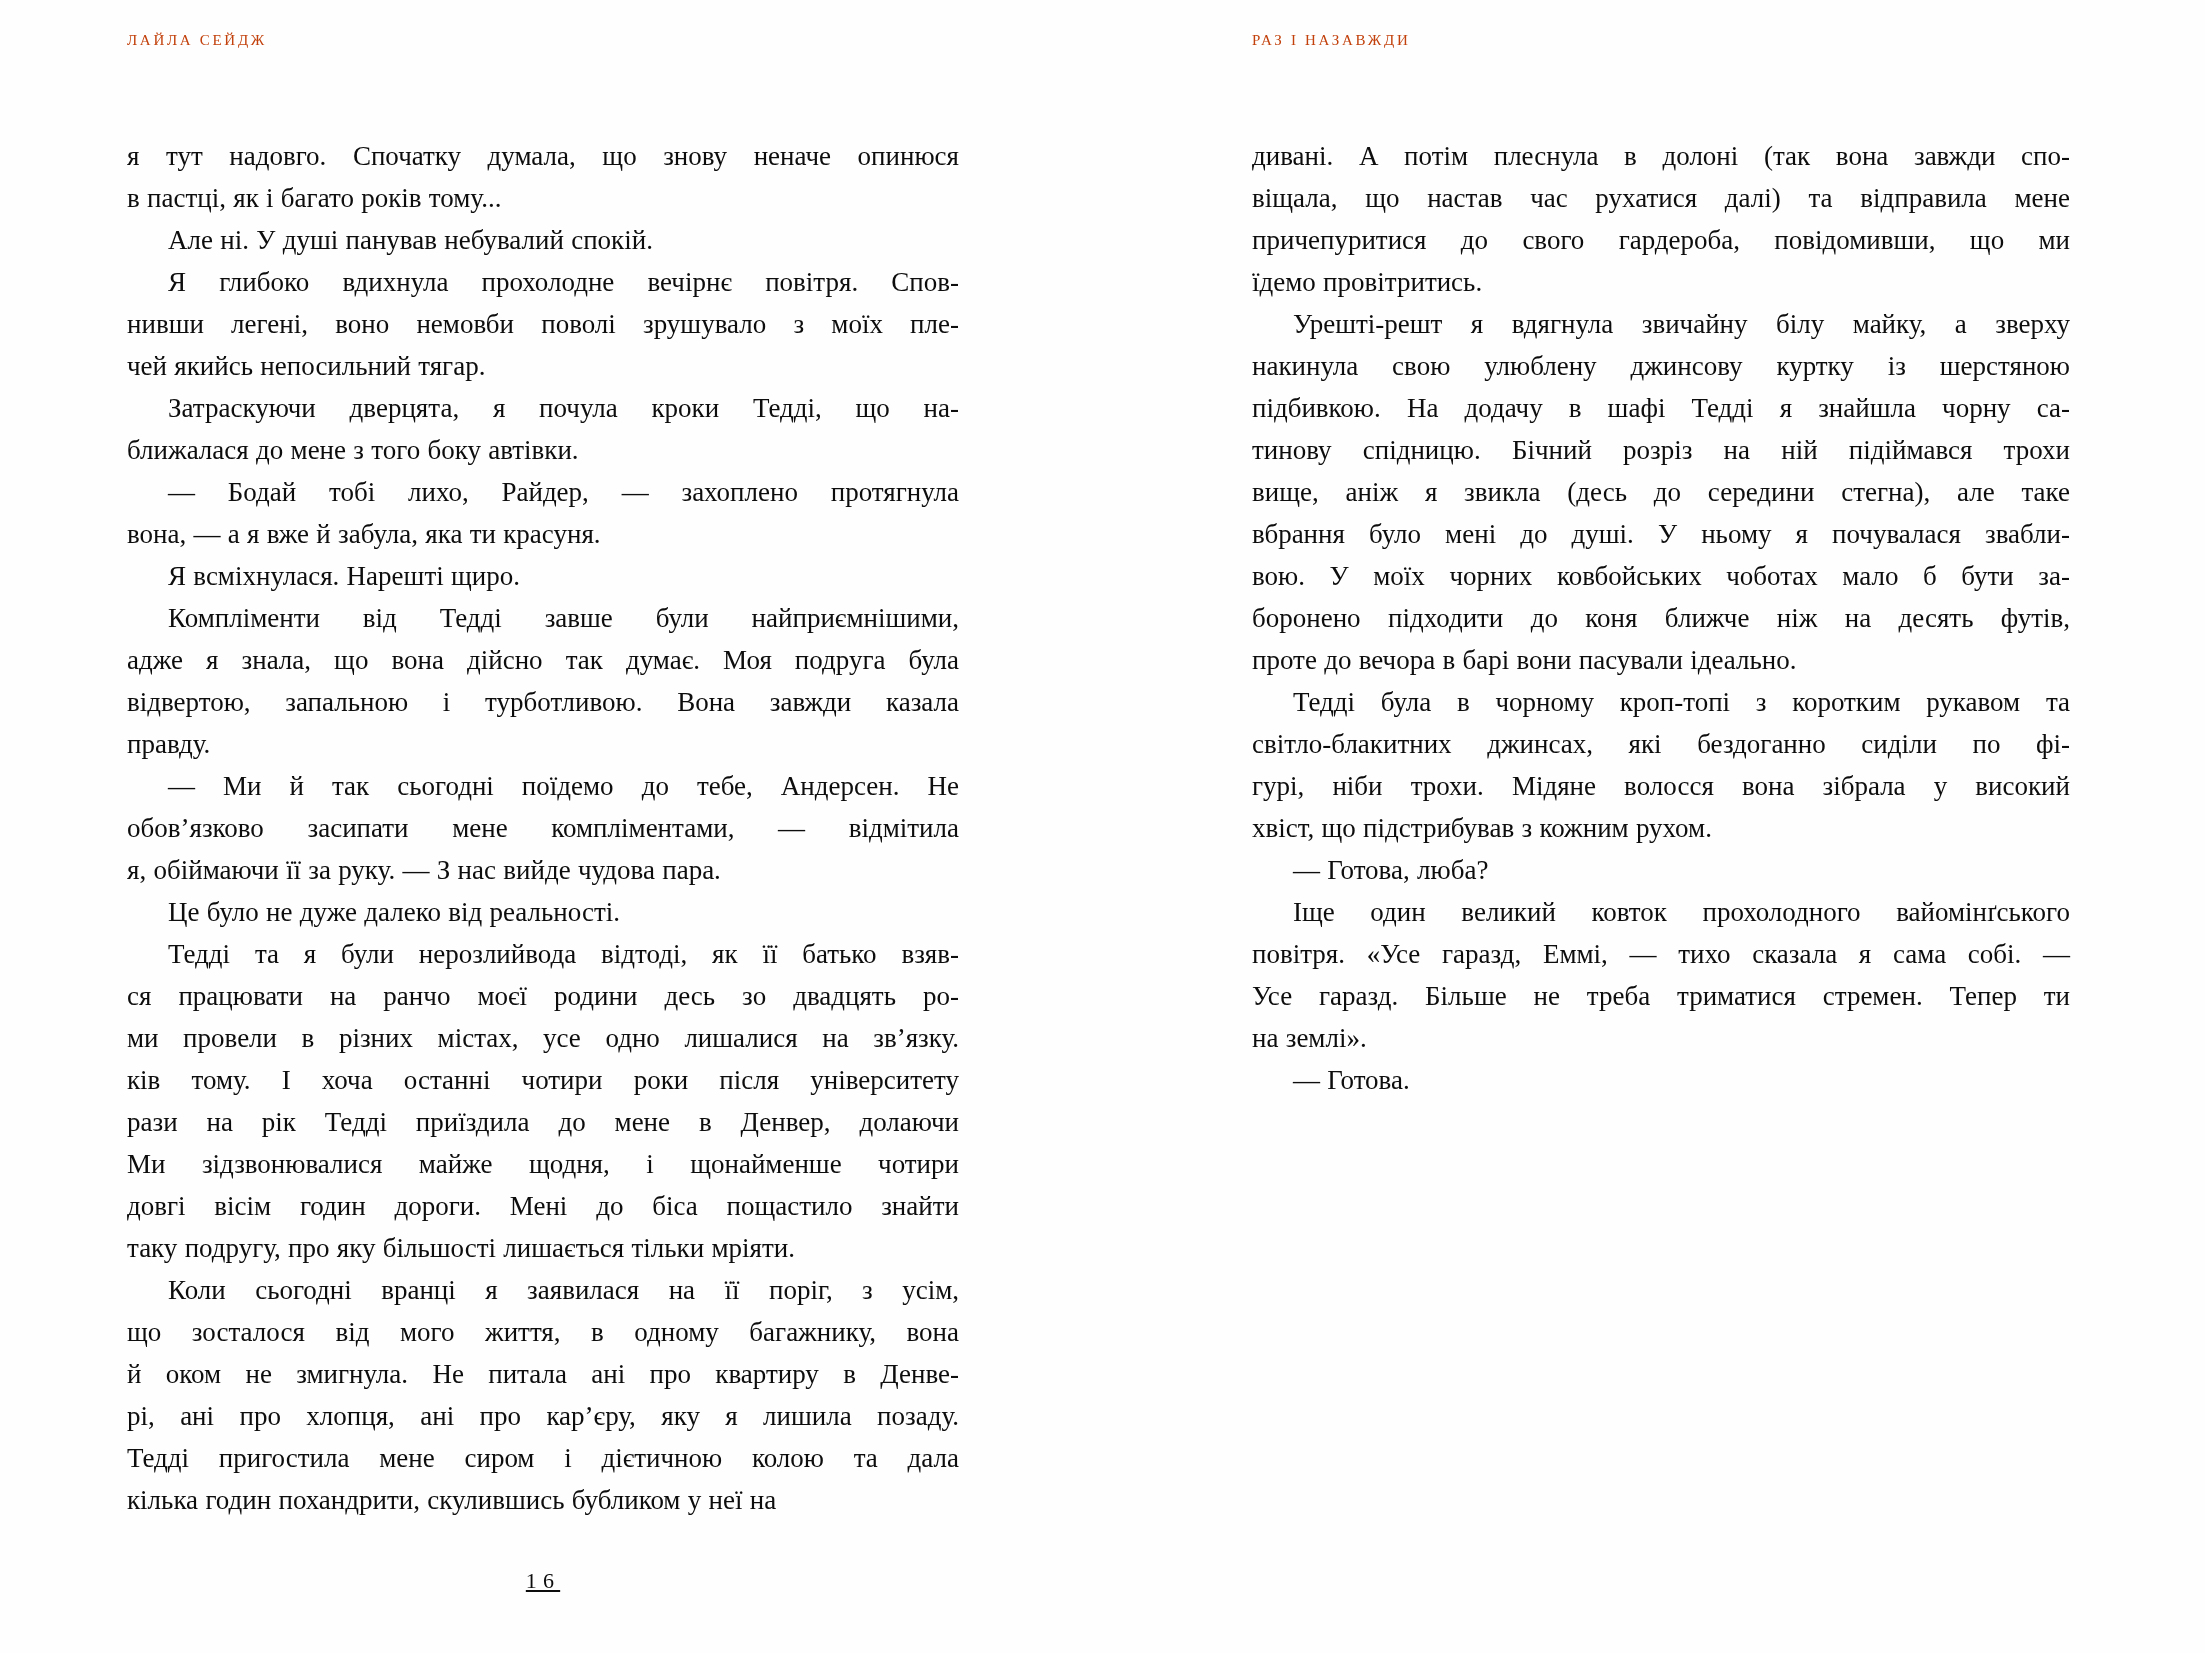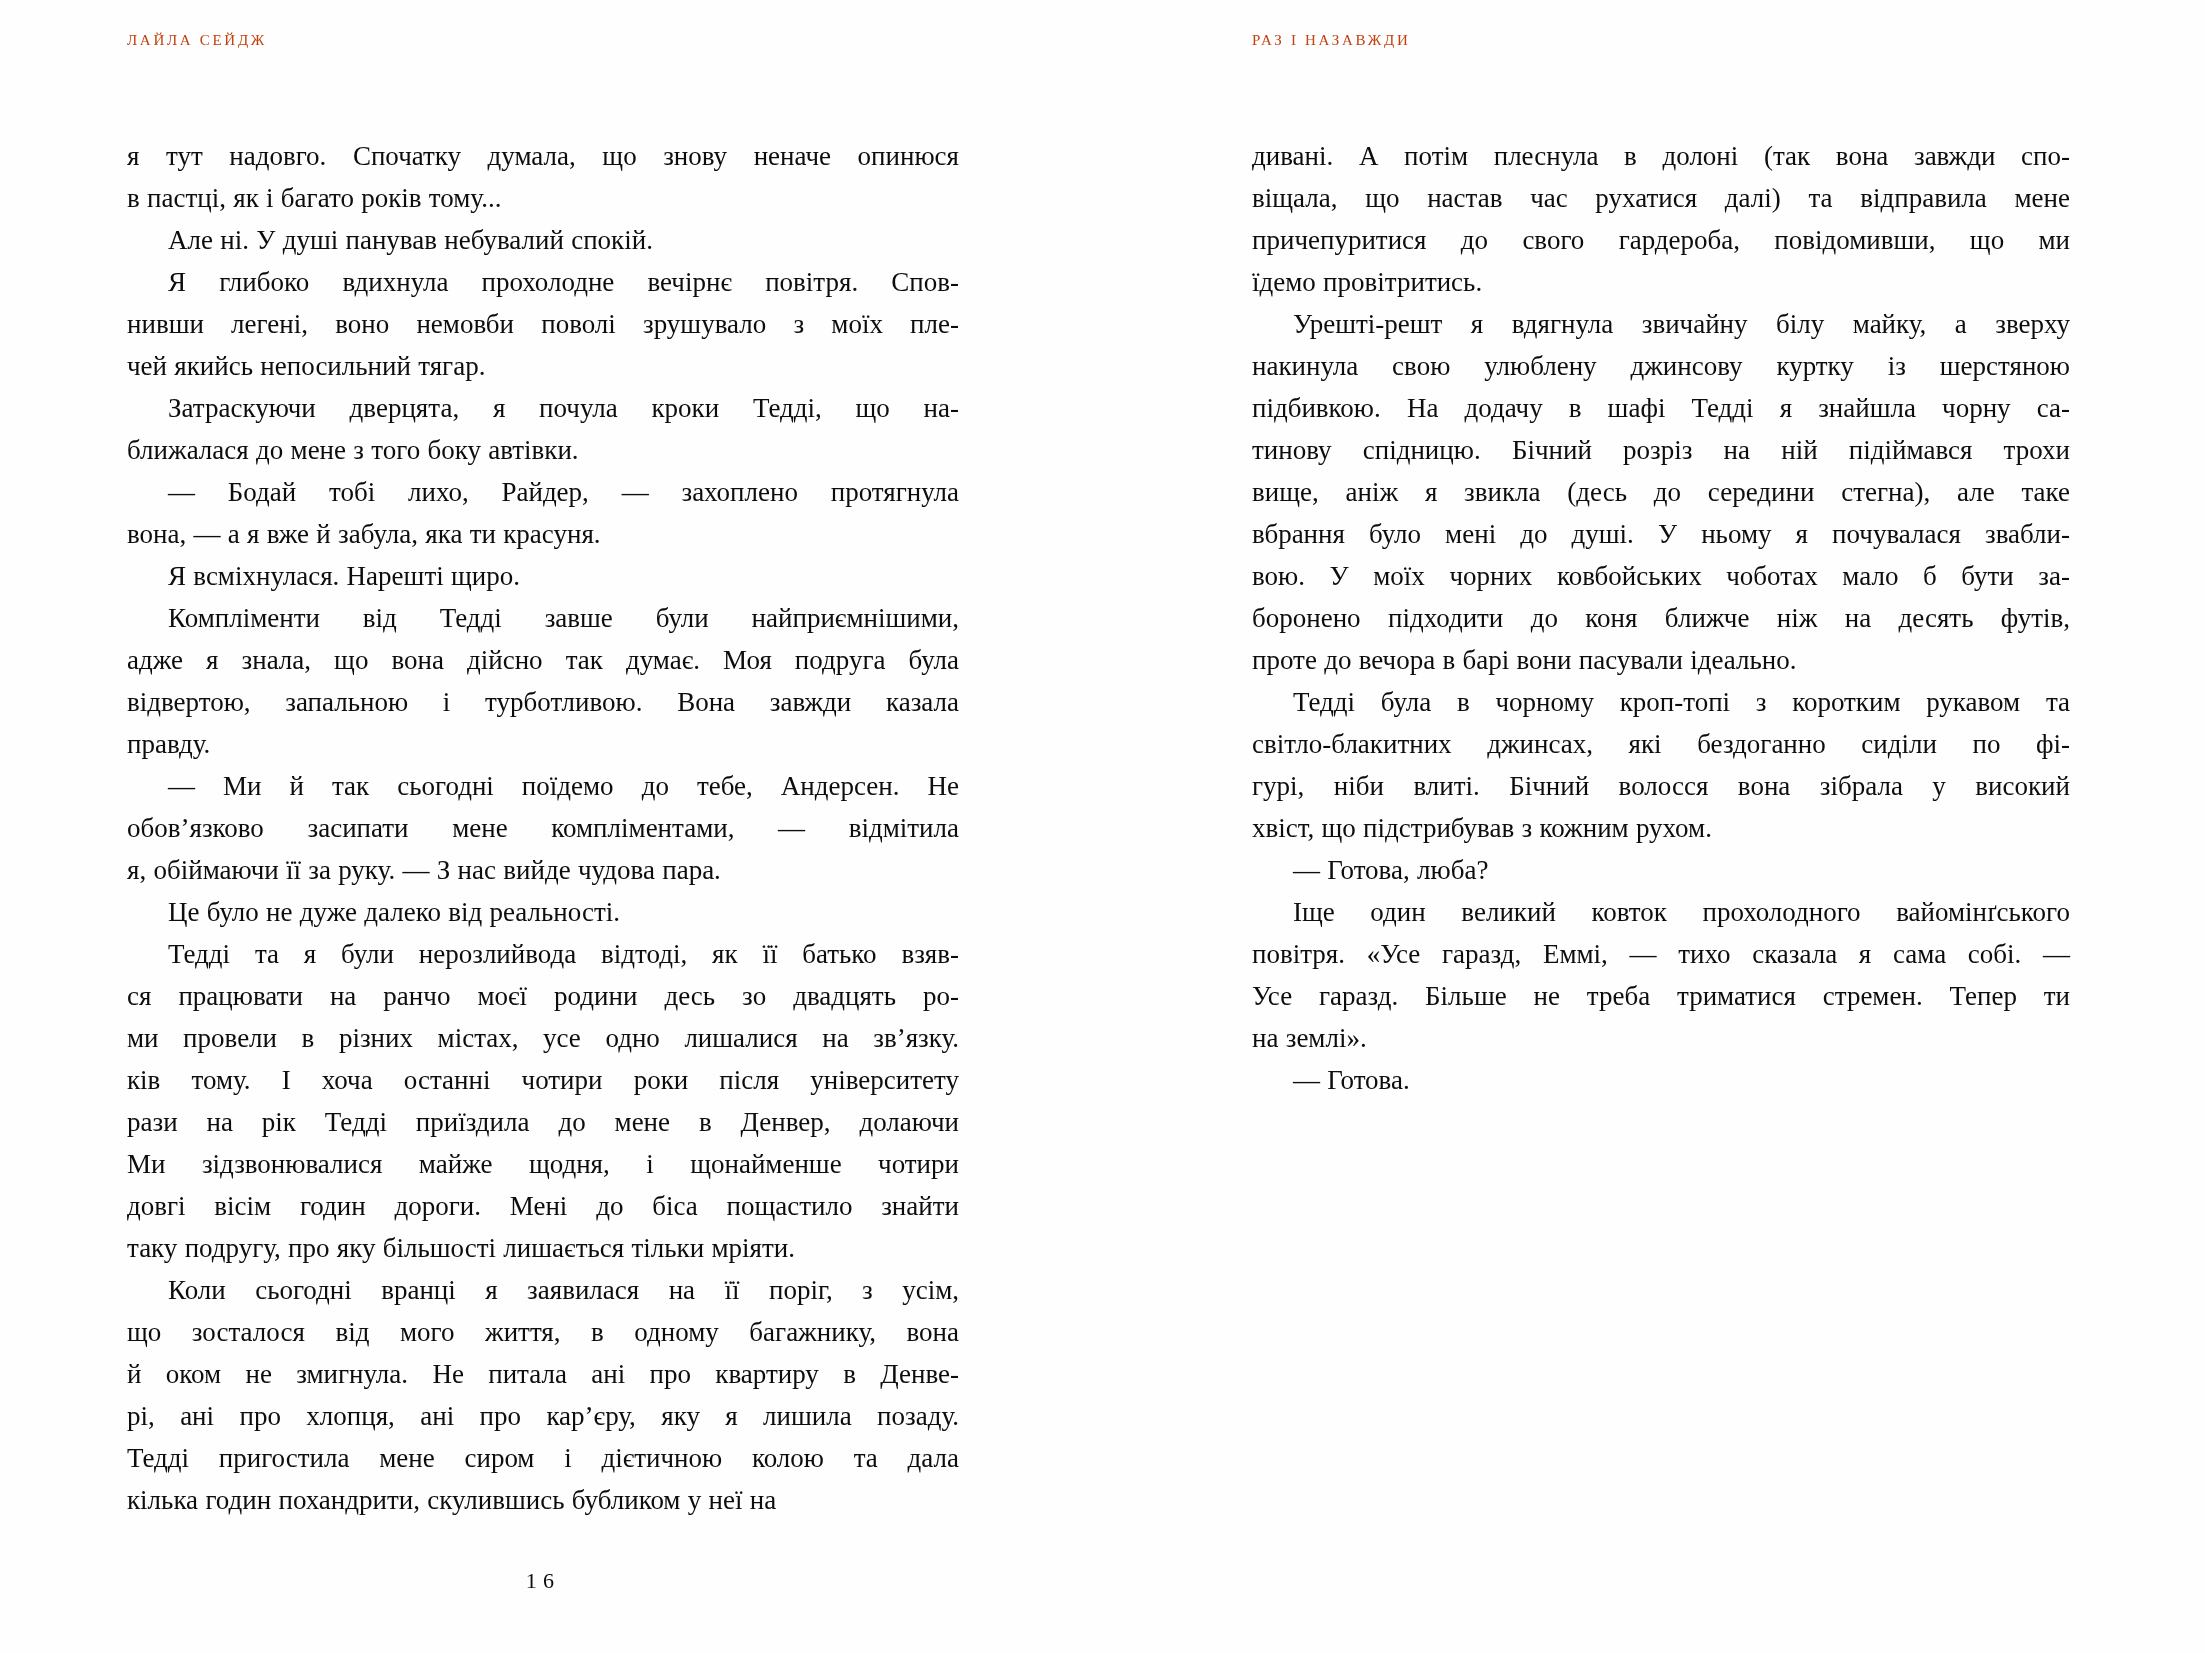--- a/index.html
+++ b/index.html
@@ -56,20 +56,21 @@
     text-indent: 41px;
   }
   .page-number {
     position: absolute;
     top: 1568px;
     left: 0;
     right: 0;
     text-align: center;
     font-size: 22px;
     letter-spacing: 0.28em;
+    text-decoration: underline;
   }
 </style>
 </head>
 <body>
 
 <div class="page page-left">
   <div class="running-head">ЛАЙЛА СЕЙДЖ</div>
   <div class="page-text">
       <div class="line">я тут надовго. Спочатку думала, що знову неначе опинюся</div>
       <div class="line last">в пастці, як і багато років тому...</div>
@@ -119,21 +120,21 @@
       <div class="line">накинула свою улюблену джинсову куртку із шерстяною</div>
       <div class="line">підбивкою. На додачу в шафі Тедді я знайшла чорну са-</div>
       <div class="line">тинову спідницю. Бічний розріз на ній підіймався трохи</div>
       <div class="line">вище, аніж я звикла (десь до середини стегна), але таке</div>
       <div class="line">вбрання було мені до душі. У ньому я почувалася звабли-</div>
       <div class="line">вою. У моїх чорних ковбойських чоботах мало б бути за-</div>
       <div class="line">боронено підходити до коня ближче ніж на десять футів,</div>
       <div class="line last">проте до вечора в барі вони пасували ідеально.</div>
       <div class="line first">Тедді була в чорному кроп-топі з коротким рукавом та</div>
       <div class="line">світло-блакитних джинсах, які бездоганно сиділи по фі-</div>
-      <div class="line">гурі, ніби влиті. Бічний волосся вона зібрала у високий</div>
+      <div class="line">гурі, ніби трохи. Мідяне волосся вона зібрала у високий</div>
       <div class="line last">хвіст, що підстрибував з кожним рухом.</div>
       <div class="line first last">— Готова, люба?</div>
       <div class="line first">Іще один великий ковток прохолодного вайомінґського</div>
       <div class="line">повітря. «Усе гаразд, Еммі, — тихо сказала я сама собі. —</div>
       <div class="line">Усе гаразд. Більше не треба триматися стремен. Тепер ти</div>
       <div class="line last">на землі».</div>
       <div class="line first last">— Готова.</div>
     </div>
 </div>
 

